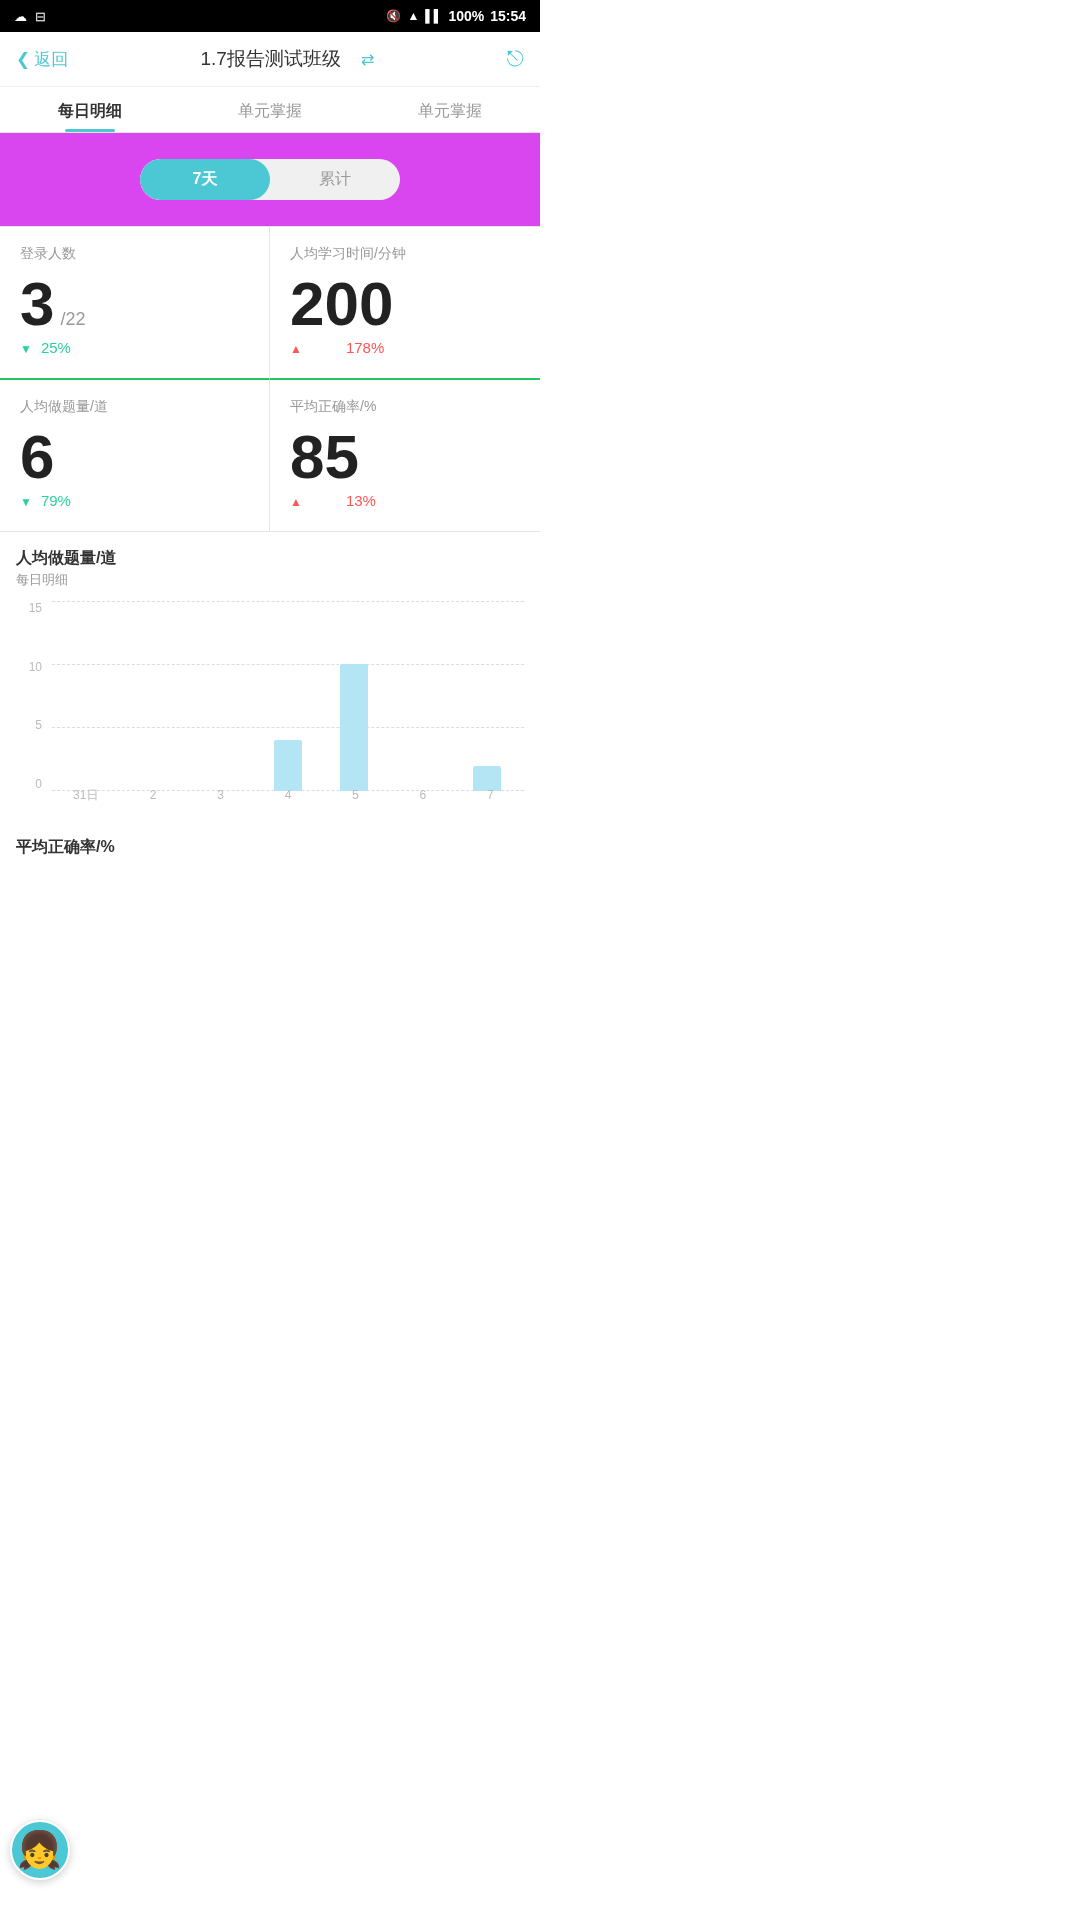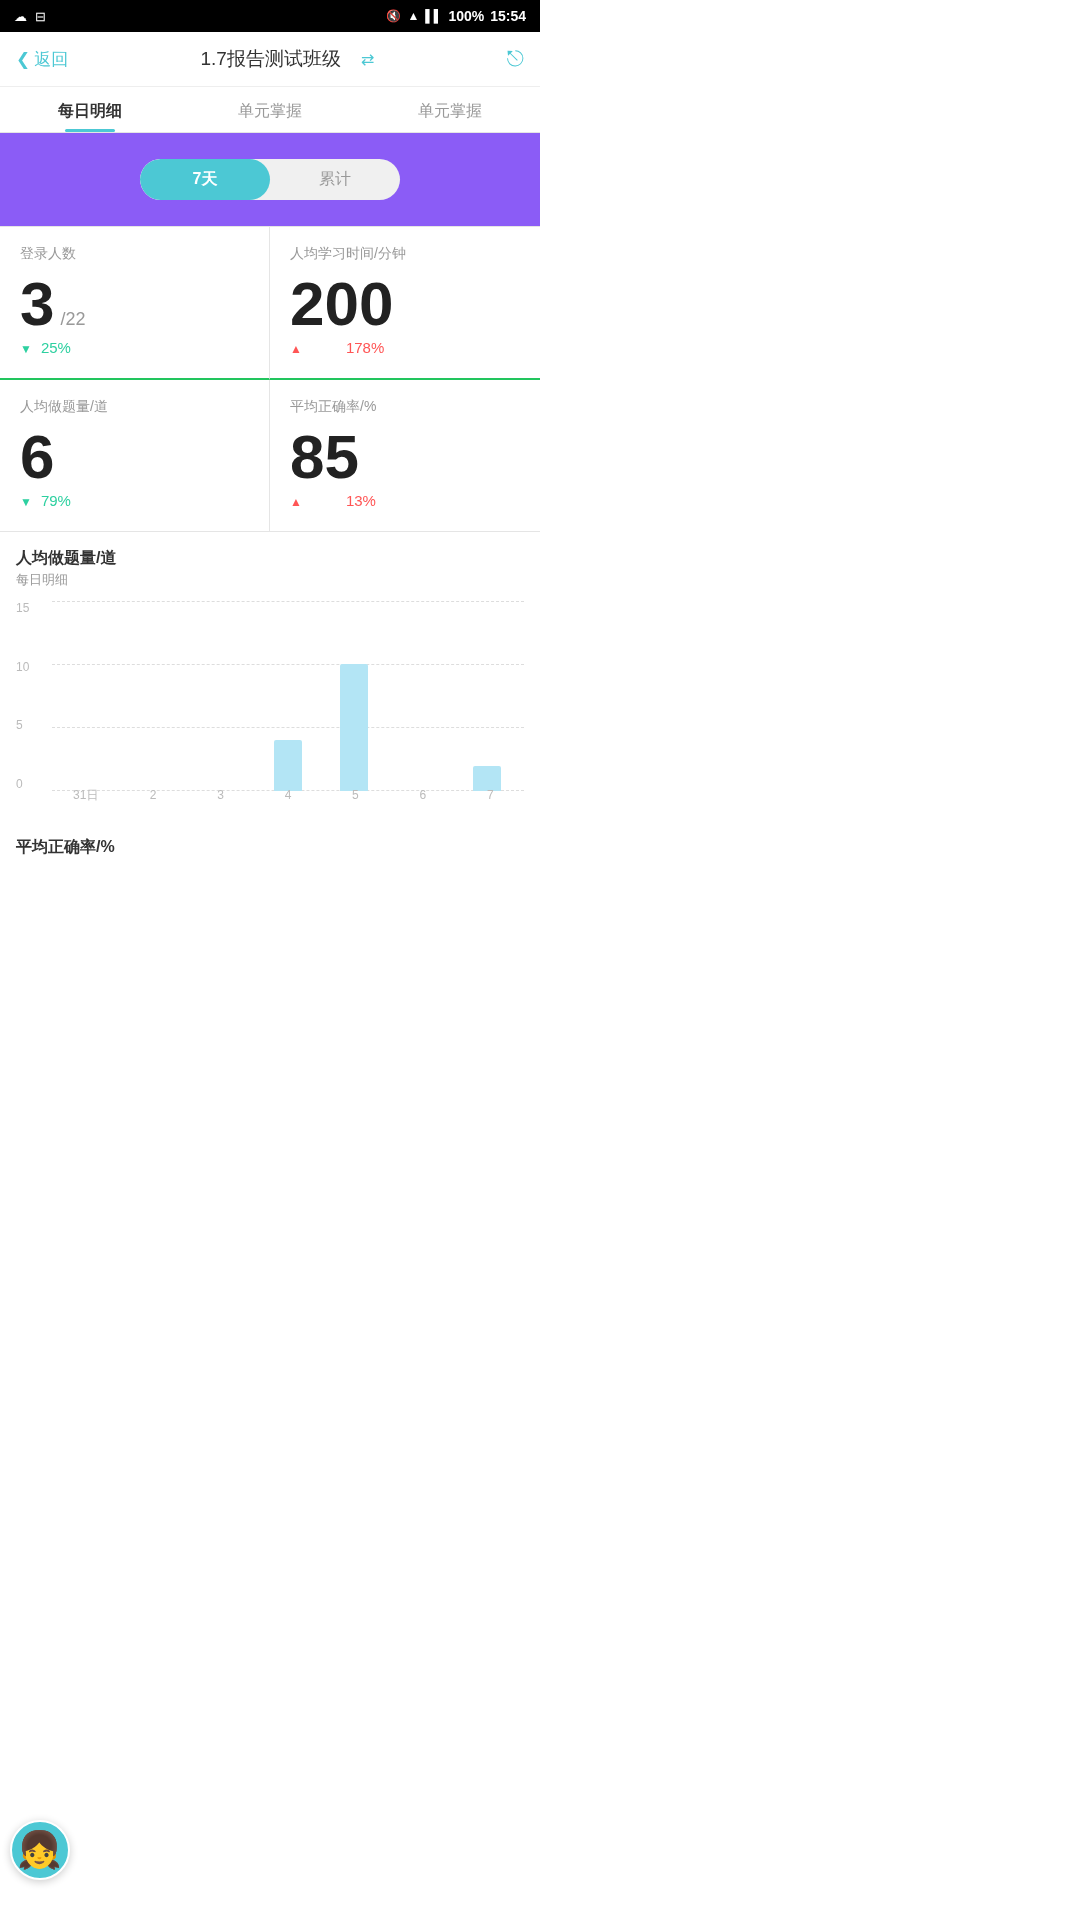--- a/index.html
+++ b/index.html
@@ -149,21 +149,21 @@
     .chart-area {
       position: relative;
       margin-top: 12px;
       height: 220px;
     }
     .chart-yaxis {
       position: absolute;
       left: 0; top: 0; bottom: 30px;
       width: 30px;
       display: flex; flex-direction: column; justify-content: space-between;
-      align-items: flex-start;
+      align-items: flex-end;
       padding-right: 4px;
     }
     .y-label {
       font-size: 12px; color: #bbb;
     }
     .grid-lines {
       position: absolute;
       left: 36px; right: 0; top: 0; bottom: 30px;
       display: flex; flex-direction: column;
       justify-content: space-between;
@@ -262,21 +262,21 @@
     <span>每日明细</span>
   </div>
   <div class="main-tab">
     <span>单元掌握</span>
   </div>
   <div class="main-tab">
     <span>单元掌握</span>
   </div>
 </div>
 
-<div style="background:#8b5cf6; padding: 12px 8px;">
+<div style="background:#d946ef; padding: 12px 8px;">
   <div class="period-toggle">
     <div class="period-btn active">
       <span>7天</span>
     </div>
     <div class="period-btn">
       <span>累计</span>
     </div>
   </div>
 </div>
 

